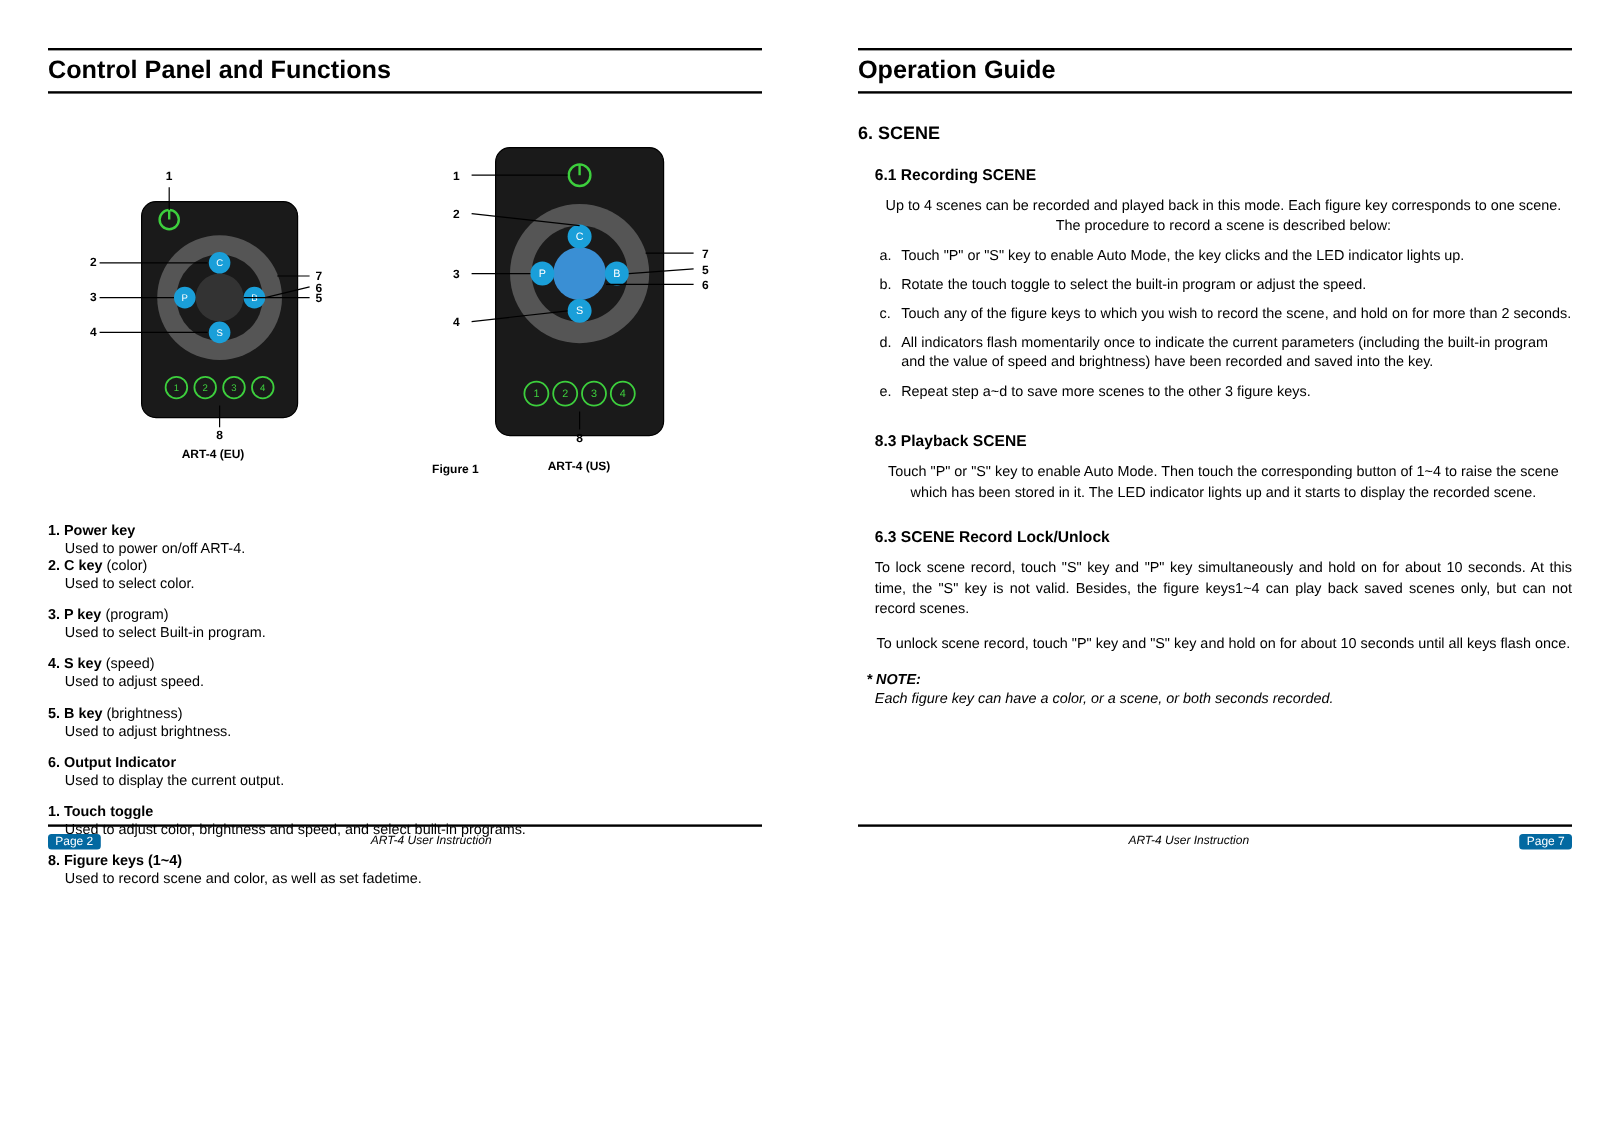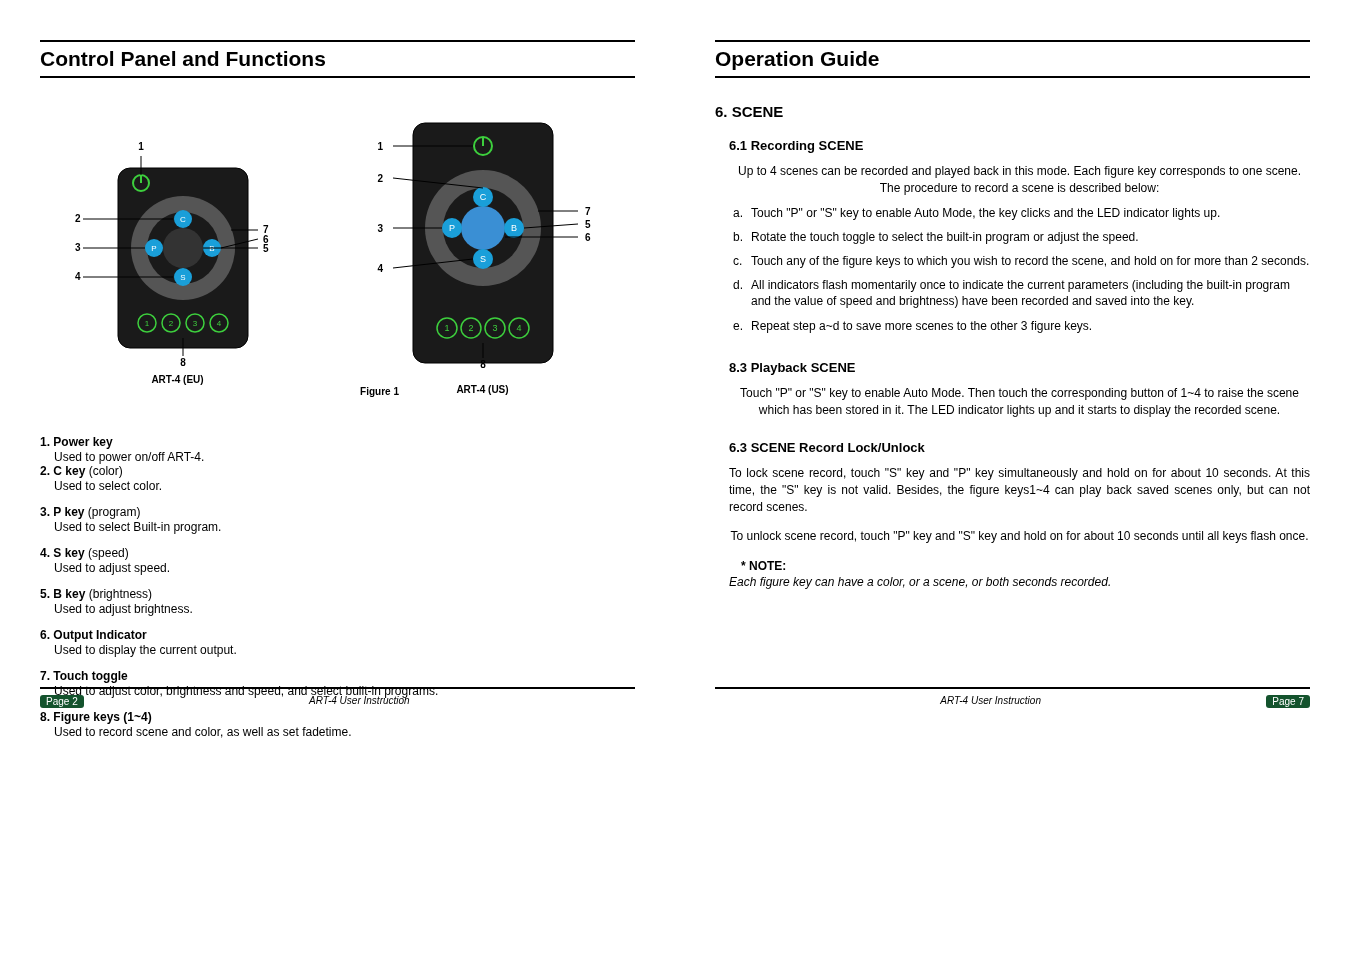--- a/index.html
+++ b/index.html
@@ -82,21 +82,21 @@
     left: 40px;
     right: 40px;
     border-top: 2px solid #000;
     padding-top: 6px;
     display: flex;
     justify-content: space-between;
     font-size: 10px;
   }
   .footer .pnum {
     color: #fff;
-    background: #14532d;
+    background: #0369a1;
     border-radius: 3px;
     padding: 1px 6px;
   }
   .footer .doc-name {
     font-style: italic;
   }
   .section-title {
     font-size: 15px;
     font-weight: bold;
     margin-top: 5px;
@@ -127,21 +127,22 @@
     margin-bottom: 8px;
     line-height: 1.35;
   }
   .step .letter {
     width: 18px;
     flex-shrink: 0;
   }
   .note-head {
     font-size: 12px;
     font-weight: bold;
-    margin-left: 26px;
+    font-style: italic;
+    margin-left: 7px;
     margin-top: 6px;
   }
   .note-body {
     font-size: 12px;
     font-style: italic;
     margin-left: 14px;
     margin-top: 2px;
   }
   
   .callout {
@@ -285,21 +286,21 @@
       </div>
     <div class="def">
         <div class="def-head"><span>5. B key</span><span class="light"> (brightness)</span></div>
         <div class="def-desc">Used to adjust brightness.</div>
       </div>
     <div class="def">
         <div class="def-head"><span>6. Output Indicator</span><span class="light"></span></div>
         <div class="def-desc">Used to display the current output.</div>
       </div>
     <div class="def">
-        <div class="def-head"><span>7. Touch toggle</span><span class="light"></span></div>
+        <div class="def-head"><span>1. Touch toggle</span><span class="light"></span></div>
         <div class="def-desc">Used to adjust color, brightness and speed, and select built-in programs.</div>
       </div>
     <div class="def">
         <div class="def-head"><span>8. Figure keys (1~4)</span><span class="light"></span></div>
         <div class="def-desc">Used to record scene and color, as well as set fadetime.</div>
       </div>
   </div>
 
   <div class="footer">
     <span class="pnum">Page 2</span>

